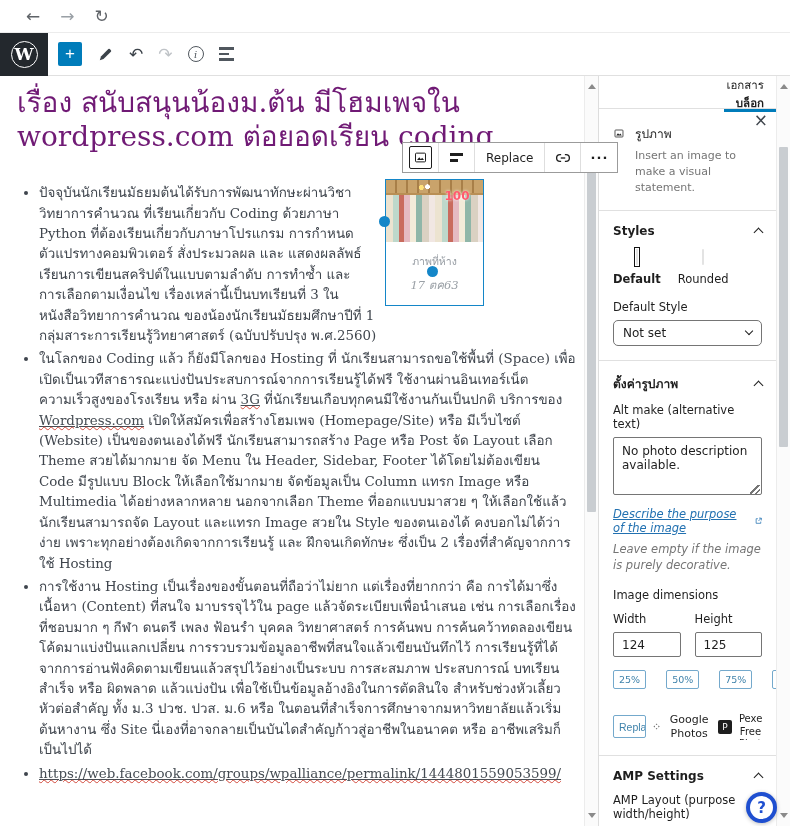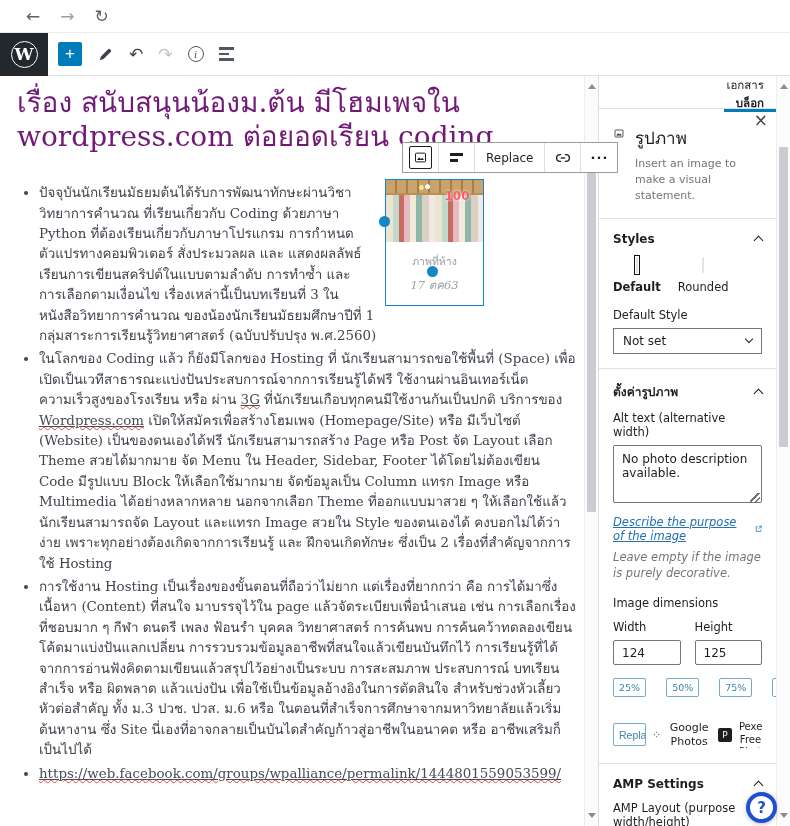--- a/index.html
+++ b/index.html
@@ -73,40 +73,40 @@
   .sb-right .sb-thumb { top:71px; height:300px; }
 
   
   .sidebar { position:absolute; left:598px; top:76px; width:178px; bottom:0; background:#fff; border-left:1px solid #ddd; color:#1e1e1e; overflow:hidden; }
   .tabs { height:33px; display:flex; align-items:flex-end; border-bottom:1px solid #e0e0e0; padding-left:4px;flex-direction:column; }
   .tab { display:flex; align-items:center; padding:0 12px; font-size:11.5px; color:#1e1e1e; }
   .tab.active { font-weight:bold; box-shadow:inset 0 -3px 0 #007cba; }
   .close-x { margin-left:auto; margin-right:8px; align-self:center; font-size:17px; color:#40464d; line-height:1; }
 
   .block-card { display:flex; gap:10px; padding:13px 14px 14px; border-bottom:1px solid #e0e0e0; }
-  .card-name { font-size:17px; margin:2px 0 5px; }
+  .card-name { font-size:12px; margin:2px 0 5px; }
   .card-desc { font-size:11px; color:#757575; line-height:1.45; }
 
   .panel { border-bottom:1px solid #e0e0e0; padding:10px 14px 14px; }
   .panel-h { display:flex; justify-content:space-between; align-items:center; font-size:12px; font-weight:bold; padding:3px 0 8px; }
   .chev { display:inline-block; width:7px; height:7px; border-right:1.6px solid #1e1e1e; border-bottom:1.6px solid #1e1e1e; }
   .chev.up { transform:rotate(225deg); margin-top:4px; }
   .chev.dn { transform:rotate(45deg); margin-bottom:3px; }
 
   .style-row { display:flex; gap:17px; padding:4px 0 2px; }
   .style-opt { text-align:center; font-size:11.5px; color:#1e1e1e; }
   .style-thumb { width:62px; height:48px; border:1px solid #e3e3e3; position:relative; background:linear-gradient(180deg,#54758f 0%,#7b96ad 28%,#e6e8ea 42%,#fbfbfb 60%,#d5d9dc 72%,#eef0f1 88%,#fff 100%); }
   .style-thumb::after { content:""; position:absolute; left:15%; bottom:7px; width:70%; height:1px; background:#b7bcc1; box-shadow:0 3px 0 #cfd3d7; }
   .style-opt.sel .style-thumb { outline:1.6px solid #111; outline-offset:1px; }
   .style-opt.sel .style-lbl { font-weight:bold; }
   .style-lbl { display:block; margin-top:8px; }
   .style-opt.rounded .style-thumb { border-radius:30px / 22px; }
 
   .field-label { font-size:11.5px; margin:12px 0 6px; }
-  .select { height:26px; border:1px solid #757575; border-radius:0; display:flex; align-items:center; justify-content:space-between; padding:0 9px; font-size:12px; background:#fff; }
+  .select { height:26px; border:1px solid #757575; border-radius:5px; display:flex; align-items:center; justify-content:space-between; padding:0 9px; font-size:12px; background:#fff; }
   .select .chev { width:6px; height:6px; border-color:#1e1e1e; }
 
   .alt-wrap { position:relative; }
   textarea.alt-box { width:100%; height:58px; border:1px solid #757575; border-radius:2px; font-size:12px; font-family:"DejaVu Sans",sans-serif; color:#1e1e1e; padding:6px 8px; resize:none; }
   .grip { position:absolute; right:2px; bottom:4px; width:10px; height:10px; background:linear-gradient(315deg, transparent 3px, #767676 3px 4.5px, transparent 4.5px 7px, #767676 7px 8.5px, transparent 8.5px); pointer-events:none; }
   .describe { font-size:11.5px; font-style:italic; color:#2271b1; text-decoration:underline; margin:8px 0 2px; display:inline-flex; align-items:center; gap:4px; }
   .note { font-size:11.5px; font-style:italic; color:#757575; line-height:1.45; margin-top:4px; }
 
   .wh-row { display:flex; gap:14px; margin-top:10px; }
   .wh { flex:1; }
@@ -262,21 +262,21 @@
         <span>Not set</span>
         <span class="chev dn"></span>
       </div>
     </div>
 
     <div class="panel">
       <div class="panel-h">
         <span>ตั้งค่ารูปภาพ</span>
         <span class="chev up"></span>
       </div>
-      <div class="field-label" style="margin-top:2px">Alt text (alternative width)</div>
+      <div class="field-label" style="margin-top:2px">Alt make (alternative text)</div>
       <div class="alt-wrap">
         <textarea class="alt-box" style="">No photo description available.</textarea>
         <span class="grip"></span>
       </div>
       <a href="#" class="describe">
         <span>Describe the purpose of the image</span>
         <svg width="10" height="10" viewBox="0 0 12 12" fill="none" stroke="#2271b1" stroke-width="1.3">
             <path d="M5 2H2v8h8V7"></path>
             <path d="M7 1h4v4"></path>
             <path d="M11 1L6 6"></path>

